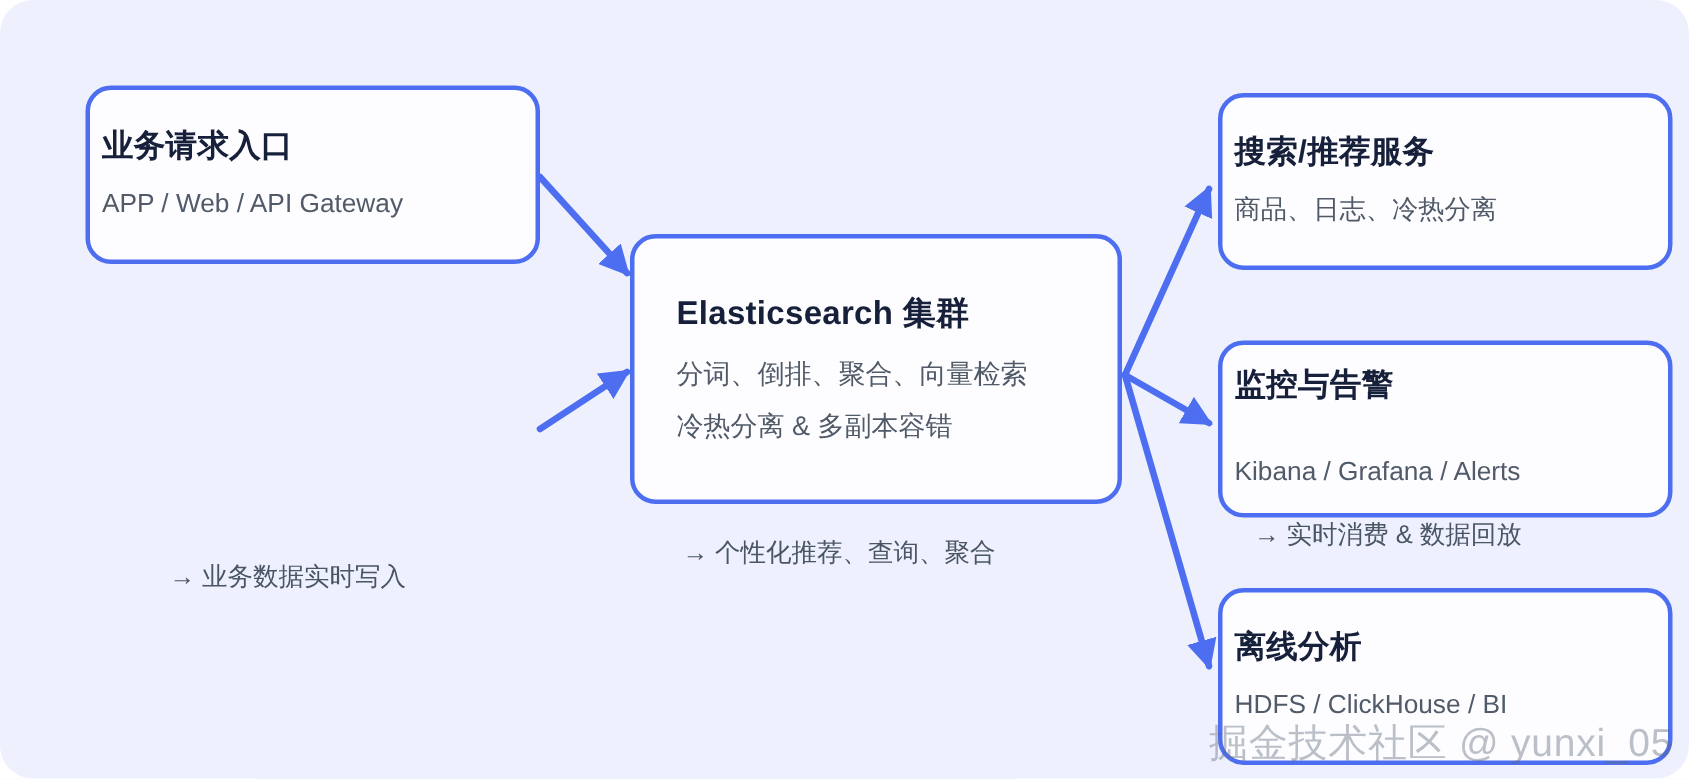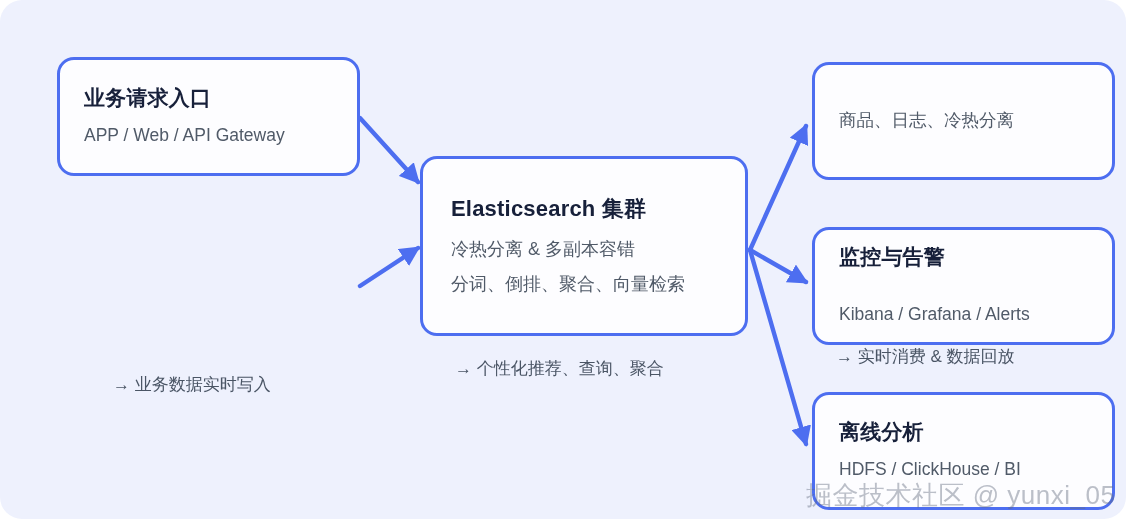--- a/index.html
+++ b/index.html
@@ -36,21 +36,21 @@
   
   .node {
     position: absolute;
     box-sizing: border-box;
     background: #fdfdff;
     border: 3px solid #4d6ef0;
     border-radius: 17px;
     display: flex;
     flex-direction: column;
     justify-content: center;
-    padding: 0 24px;
+    padding: 0 8px;
     z-index: 3;
   }
   .node .title {
     font-size: 21px;
     font-weight: 700;
     color: #17203a;
     letter-spacing: .2px;
     line-height: 1.25;
     margin-bottom: 12px;
     white-space: nowrap;
@@ -121,25 +121,26 @@
   </svg>
 
   <div class="node" id="node-ingress">
     <div class="title">业务请求入口</div>
     <div class="sub">APP / Web / API Gateway</div>
   </div>
 
 
   <div class="node" id="node-es">
     <div class="title">Elasticsearch 集群</div>
+    <div class="sub">分词、倒排、聚合、向量检索</div>
     <div class="sub">冷热分离 &amp; 多副本容错</div>
-    <div class="sub">分词、倒排、聚合、向量检索</div>
   </div>
 
   <div class="node" id="node-search">
+    <div class="title">搜索/推荐服务</div>
     <div class="sub">商品、日志、冷热分离</div>
   </div>
 
   <div class="node" id="node-monitor">
     <div class="title">监控与告警</div>
     <div class="sub">Kibana / Grafana / Alerts</div>
   </div>
 
   <div class="node" id="node-offline">
     <div class="title">离线分析</div>

